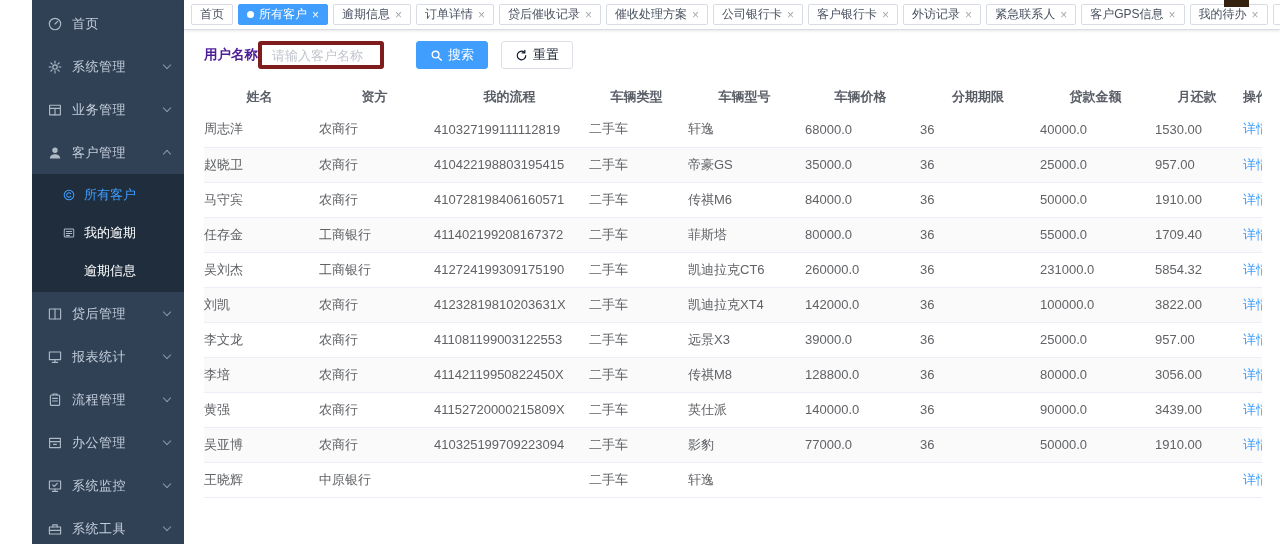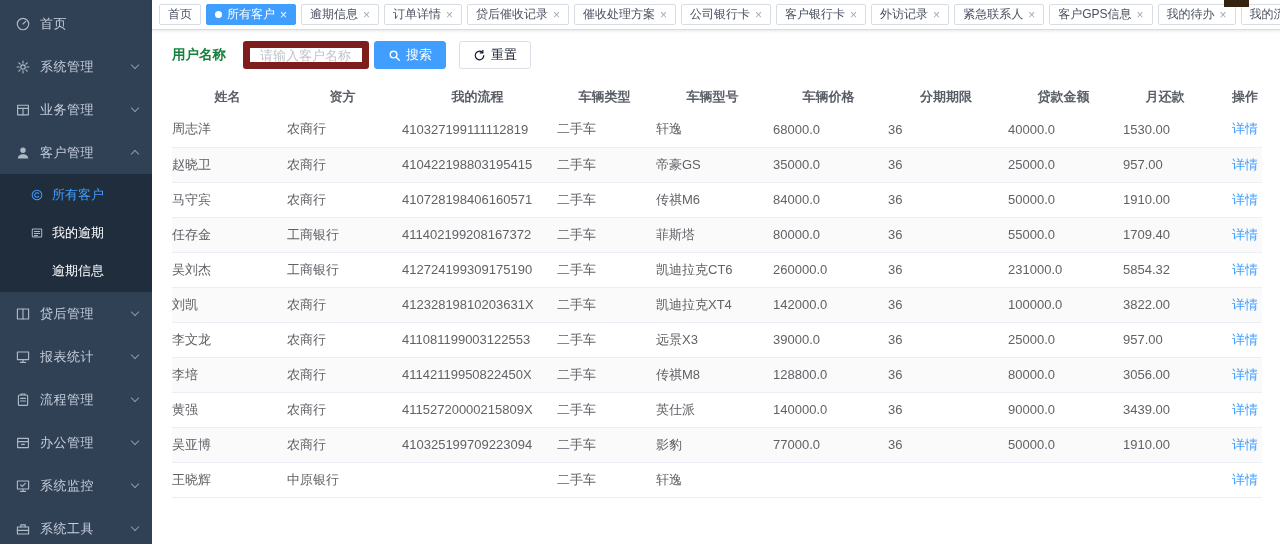--- a/index.html
+++ b/index.html
@@ -1,18 +1,18 @@
 <!DOCTYPE html>
 <html><head>
 <meta charset="utf-8">
 <style>
   html,body{margin:0;padding:0;width:1280px;height:544px;overflow:hidden;
     font-family:"Liberation Sans","DejaVu Sans",sans-serif;background:#fff;}
   *{box-sizing:border-box;}
-  .app{display:flex;width:1280px;height:544px;}
+  .app{display:flex;width:1280px;height:544px;padding-left:32px;}
 
   
   .sidebar{width:152px;flex-shrink:0;background:#304156;overflow:hidden;padding-top:2px;}
   .side-item{height:43px;display:flex;align-items:center;padding:0 10px 0 15px;
     color:#c4cddb;font-size:13px;cursor:pointer;}
   .side-item .icon{width:16px;height:16px;margin-right:9px;color:#aeb9c6;display:inline-flex;flex-shrink:0;}
   .side-item .icon svg,.sub-item .icon svg{width:100%;height:100%;}
   .side-label{flex:1;letter-spacing:.5px;}
   .chev{width:6px;height:6px;border-right:1.4px solid #8b98a8;border-bottom:1.4px solid #8b98a8;
     transform:rotate(45deg);margin:-3px 4px 0 0;flex-shrink:0;}
@@ -34,29 +34,29 @@
     cursor:pointer;flex-shrink:0;border-radius:2px;}
   .tag.active{background:#409eff;border-color:#409eff;color:#fff;}
   .tag .dot{width:7px;height:7px;border-radius:50%;background:#fff;margin-right:5px;}
   .tag .close{margin-left:5px;font-size:12px;line-height:1;opacity:.5;}
   .tag.active .close{opacity:.95;}
   .avatar-partial{position:absolute;top:0;right:31px;width:25px;height:7px;background:#35230f;}
 
   
   .content{flex:1;padding:8px 18px 0 20px;overflow:hidden;}
   .search-row{display:flex;align-items:center;height:30px;margin:2px 0 12px;}
-  .search-label{font-size:13.5px;font-weight:700;color:#15803d;margin-right:17px;}
-  .search-input{width:126px;height:28px;border:7px solid #7f1d1d;border-radius:3px;
+  .search-label{font-size:13.5px;font-weight:700;color:#4c1d95;}
+  .search-input{width:126px;height:28px;border:4px solid #7f1d1d;border-radius:3px;
     padding:0 10px;font-size:13px;color:#14532d;outline:none;}
   .search-input::placeholder{color:#c0c4cc;}
   .btn{height:28px;display:inline-flex;align-items:center;gap:5px;border-radius:3px;
     font-size:13px;padding:0 13px;cursor:pointer;}
   .btn .bicon{width:13px;height:13px;display:inline-flex;}
   .btn .bicon svg{width:100%;height:100%;}
-  .btn-primary{background:#409eff;border:1px solid #409eff;color:#fff;margin-left:5px;}
+  .btn-primary{background:#409eff;border:1px solid #409eff;color:#fff;margin-left:32px;}
   .btn-plain{background:#fff;border:1px solid #dcdfe6;color:#0f172a;margin-left:13px;}
 
   
   table{width:100%;border-collapse:collapse;table-layout:fixed;font-size:13px;color:#606266;}
   th{text-align:center;font-weight:700;color:#595d66;height:30px;padding:0 4px 0 0;
     white-space:nowrap;overflow:hidden;}
   td{height:35px;padding:0 4px 0 0;border-bottom:1px solid #ebeef5;
     white-space:nowrap;overflow:hidden;}
   tbody tr:nth-child(even){background:#fafafa;}
   th:last-child,td:last-child{text-align:right;}

